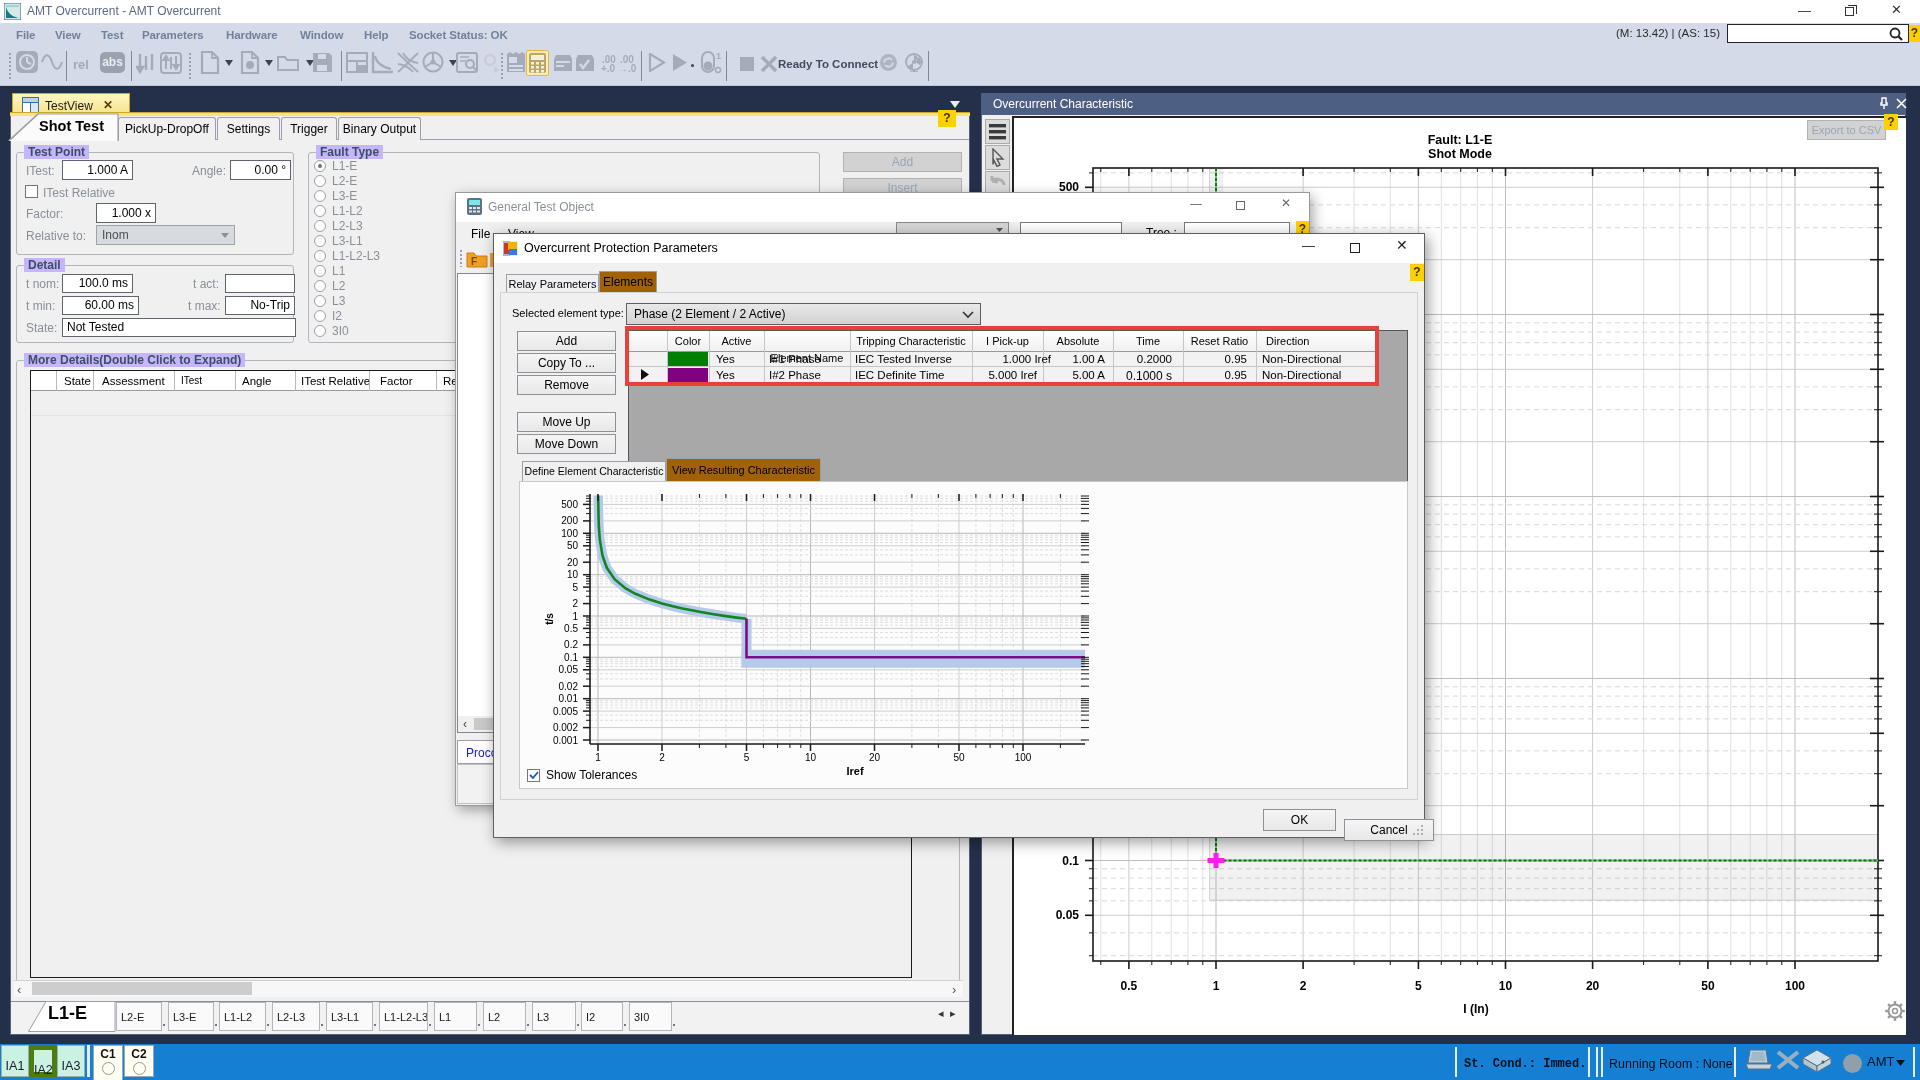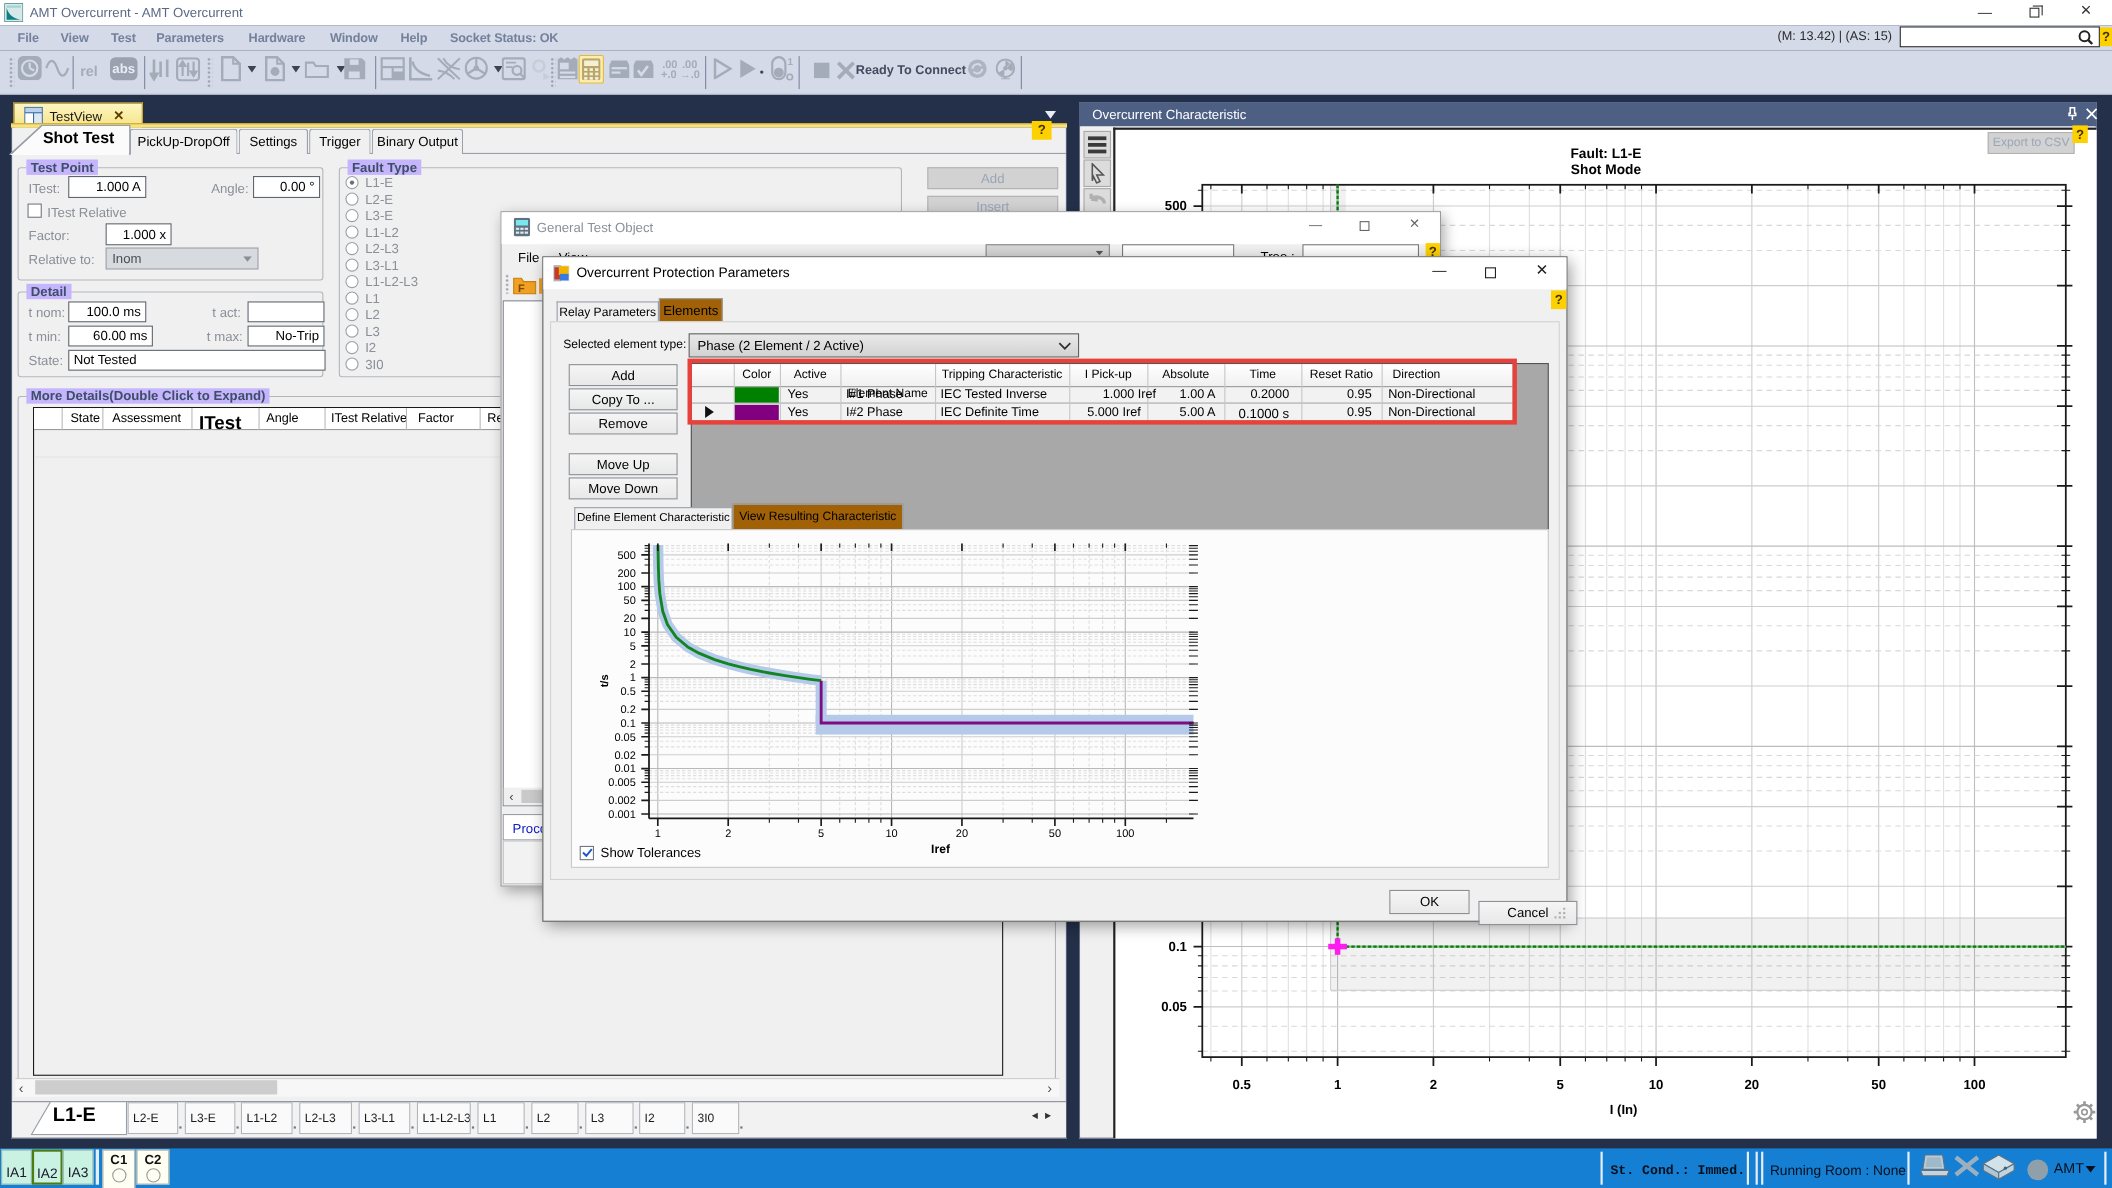--- a/index.html
+++ b/index.html
@@ -192,21 +192,21 @@
   </svg>
 <svg class="abs" style="left:905px;top:53px" width="18" height="19">
     <circle cx="9" cy="9" r="8" fill="none" stroke="#a4acb9" stroke-width="1.8"></circle>
     <circle cx="9" cy="9" r="2" fill="#a4acb9"></circle>
     <path d="M9 2 a7 7 0 0 1 4 3 l-4 4z M3 13 a7 7 0 0 0 5 3 l0-6z M15 12 a7 7 0 0 0 -1 -8 l-4 5z" fill="#a4acb9"></path>
     <path d="M9 17 v2 M5 19 h8" stroke="#a4acb9" stroke-width="1.6"></path>
   </svg>
 <div class="abs" style="left:928px;top:51px;width:1px;height:30px;background:#7b88a0"></div>
 <div class="abs" style="left:0px;top:1044px;width:1920px;height:36px;background:#157fd4"></div>
 <div class="abs" style="left:1px;top:1045px;width:28px;height:32px;background:#c9f2e3;border:1px solid #8fb3ad;color:#1a1a28;font-size:12.5px;text-align:center;line-height:40px">IA1</div>
-<div class="abs" style="left:29px;top:1045px;width:28px;height:32px;background:#c9f2e3;border:2px solid #4d7c0f;color:#1a1a28;font-size:12.5px;text-align:center;line-height:40px">IA2</div>
+<div class="abs" style="left:29px;top:1045px;width:28px;height:32px;background:#c9f2e3;border:5px solid #4d7c0f;color:#1a1a28;font-size:12.5px;text-align:center;line-height:40px">IA2</div>
 <div class="abs" style="left:57px;top:1045px;width:28px;height:32px;background:#c9f2e3;border:1px solid #8fb3ad;color:#1a1a28;font-size:12.5px;text-align:center;line-height:40px">IA3</div>
 <div class="abs" style="left:87px;top:1045px;width:3px;height:32px;background:#e8eef5"></div>
 <div class="abs" style="left:93px;top:1045px;width:30px;height:48px;background:#fffef2;border:1px solid #9aa;">
     <div style="font-size:12px;font-weight:bold;text-align:center;color:#111;margin-top:1px">C1</div>
     <div style="width:13px;height:13px;border:1.6px solid #999;border-radius:50%;margin:1px auto"></div>
   </div>
 <div class="abs" style="left:124px;top:1045px;width:30px;height:32px;background:#fffef2;border:1px solid #9aa;">
     <div style="font-size:12px;font-weight:bold;text-align:center;color:#111;margin-top:1px">C2</div>
     <div style="width:13px;height:13px;border:1.6px solid #999;border-radius:50%;margin:1px auto"></div>
   </div>
@@ -326,21 +326,21 @@
 <div class="abs grp" style="left:16px;top:360px;width:944px;height:625px">
     <b>More Details(Double Click to Expand)</b>
   </div>
 <div class="abs" style="left:30px;top:370px;width:882px;height:608px;background:#f0f0f0;border:1px solid #1a1a1a"></div>
 <div class="abs" style="left:31px;top:371px;width:880px;height:20px;background:#fff;border-bottom:1px solid #9a9a9a"></div>
 <div class="abs" style="left:56px;top:371px;width:1px;height:20px;background:#b9b9b9"></div>
 <div class="abs" style="left:64px;top:375px;font-size:11.5px;color:#000;font-weight:normal;white-space:nowrap;">State</div>
 <div class="abs" style="left:93px;top:371px;width:1px;height:20px;background:#b9b9b9"></div>
 <div class="abs" style="left:102px;top:375px;font-size:11.5px;color:#000;font-weight:normal;white-space:nowrap;">Assessment</div>
 <div class="abs" style="left:174px;top:371px;width:1px;height:20px;background:#b9b9b9"></div>
-<div class="abs" style="left:181px;top:375px;font-size:17px;color:#000;font-weight:bold;white-space:nowrap;">ITest</div>
+<div class="abs" style="left:181px;top:375px;font-size:10px;color:#000;font-weight:normal;white-space:nowrap;">ITest</div>
 <div class="abs" style="left:235px;top:371px;width:1px;height:20px;background:#b9b9b9"></div>
 <div class="abs" style="left:242px;top:375px;font-size:11.5px;color:#000;font-weight:normal;white-space:nowrap;">Angle</div>
 <div class="abs" style="left:295px;top:371px;width:1px;height:20px;background:#b9b9b9"></div>
 <div class="abs" style="left:301px;top:375px;font-size:11.5px;color:#000;font-weight:normal;white-space:nowrap;">ITest Relative</div>
 <div class="abs" style="left:369px;top:371px;width:1px;height:20px;background:#b9b9b9"></div>
 <div class="abs" style="left:380px;top:375px;font-size:11.5px;color:#000;font-weight:normal;white-space:nowrap;">Factor</div>
 <div class="abs" style="left:436px;top:371px;width:1px;height:20px;background:#b9b9b9"></div>
 <div class="abs" style="left:443px;top:375px;font-size:11.5px;color:#000;font-weight:normal;white-space:nowrap;">Rel</div>
 <div class="abs" style="left:31px;top:415px;width:880px;height:1px;background:#e3e3e3"></div>
 <div class="abs" style="left:14px;top:980px;width:949px;height:17px;background:#f7f7f7;border-top:1px solid #d0d0d0"></div>

